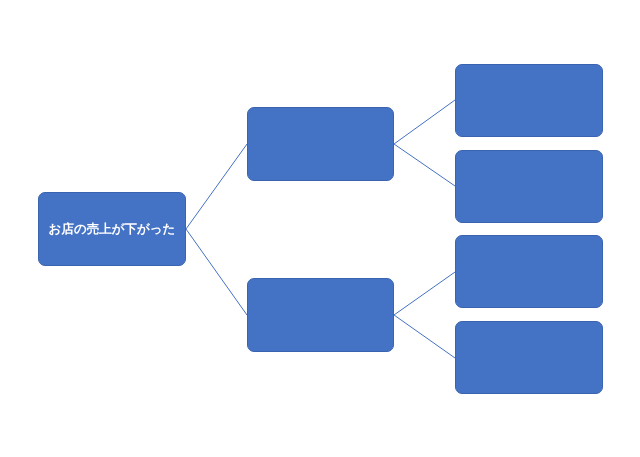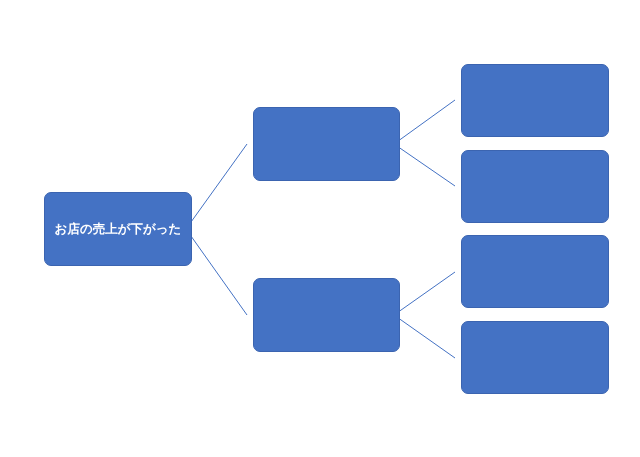--- a/index.html
+++ b/index.html
@@ -9,21 +9,20 @@
       background: #4472C4;
       border: 1px solid #3B64B0;
       border-radius: 7px;
       box-sizing: border-box;
       display: flex; align-items: center; justify-content: center;
       color: #ffffff;
       font-family: "DejaVu Sans", sans-serif;
       font-weight: bold;
       font-size: 12.5px;
       white-space: nowrap;
-      margin-left: 6px;
     }
     svg.connectors { position: absolute; left: 0; top: 0; }
   </style>
 </head>
 <body>
 
 <div class="canvas">
   <svg class="connectors" width="640" height="457">
     <g stroke="#4472C4" stroke-width="1" fill="none">
       <line x1="186" y1="229" x2="247" y2="144"></line>

